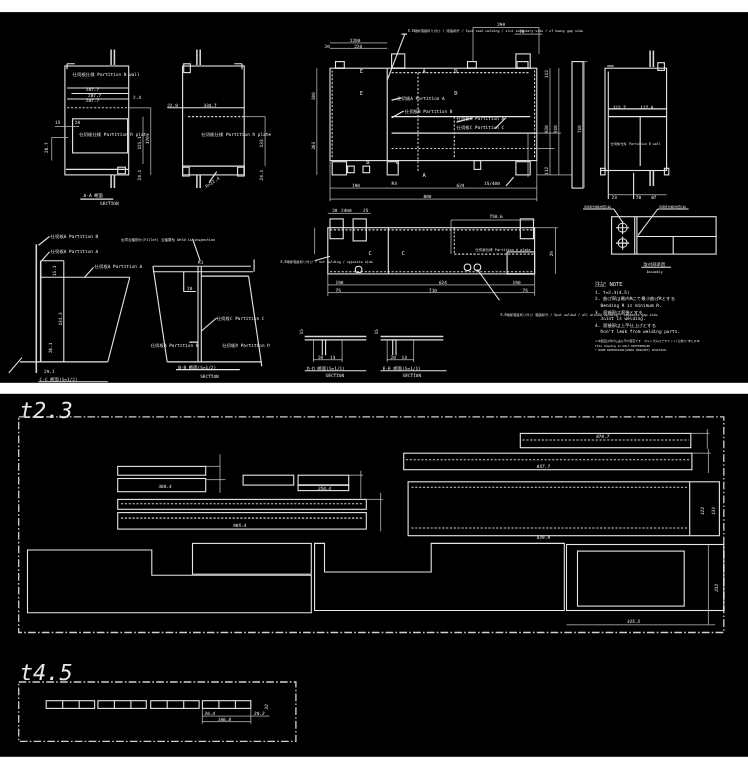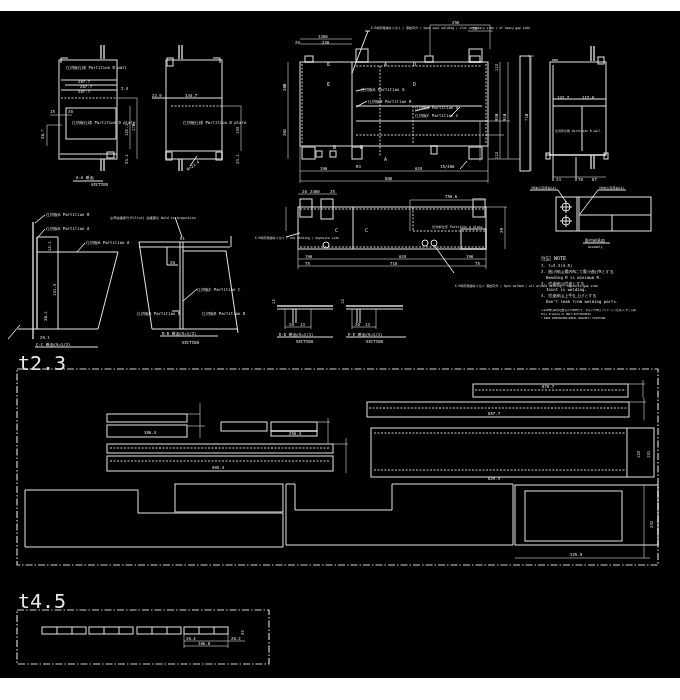--- a/index.html
+++ b/index.html
@@ -1,19 +1,19 @@
 <!DOCTYPE html>
 <html><head>
   <meta charset="utf-8">
   <style>
     html, body { margin: 0; padding: 0; background: #ffffff; }
     body { width: 680px; height: 700px; position: relative; overflow: hidden; font-family: "DejaVu Sans Mono", monospace; }
     .panel { position: absolute; left: 0; width: 680px; background: #000000; }
     #panel-assembly { top: 11px; height: 337px; }
-    #panel-parts { top: 348px; height: 330px; }
+    #panel-parts { top: 358px; height: 330px; font-style: italic; }
     svg { display: block; }
     svg text { fill: #e8e8e8; font-family: "DejaVu Sans Mono", monospace; }
     .ln { stroke: #e6e6e6; stroke-width: 1; fill: none; }
     .ln2 { stroke: #d8d8d8; stroke-width: 1.4; fill: none; }
     .dsh { stroke: #cfcfcf; stroke-width: 1; fill: none; stroke-dasharray: 2 1.5; }
     .chain { stroke: #d0d0d0; stroke-width: 1.2; fill: none; stroke-dasharray: 7 2 1.5 2; }
     .dim { stroke: #bdbdbd; stroke-width: 0.7; fill: none; }
     .t { font-size: 4px; }
     .tm { font-size: 5px; }
     .big { font-size: 20px; font-family: "DejaVu Sans Mono", monospace; }

